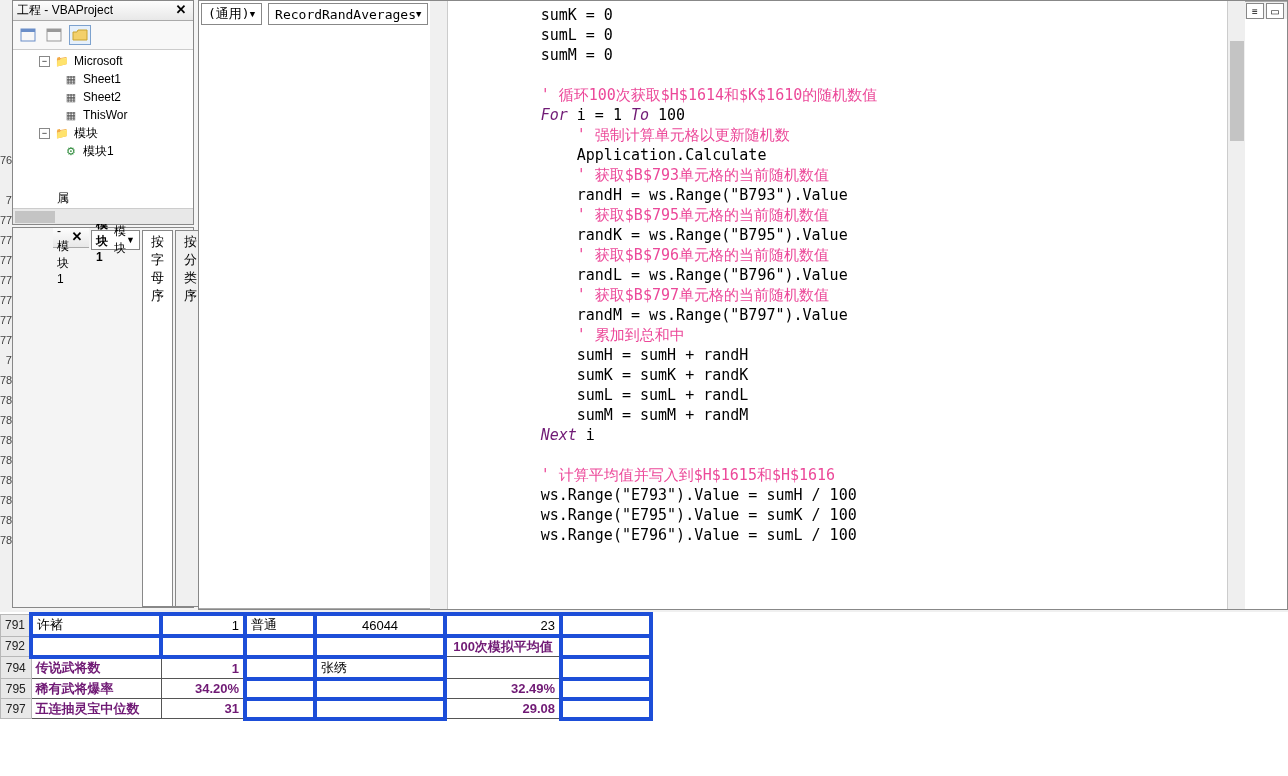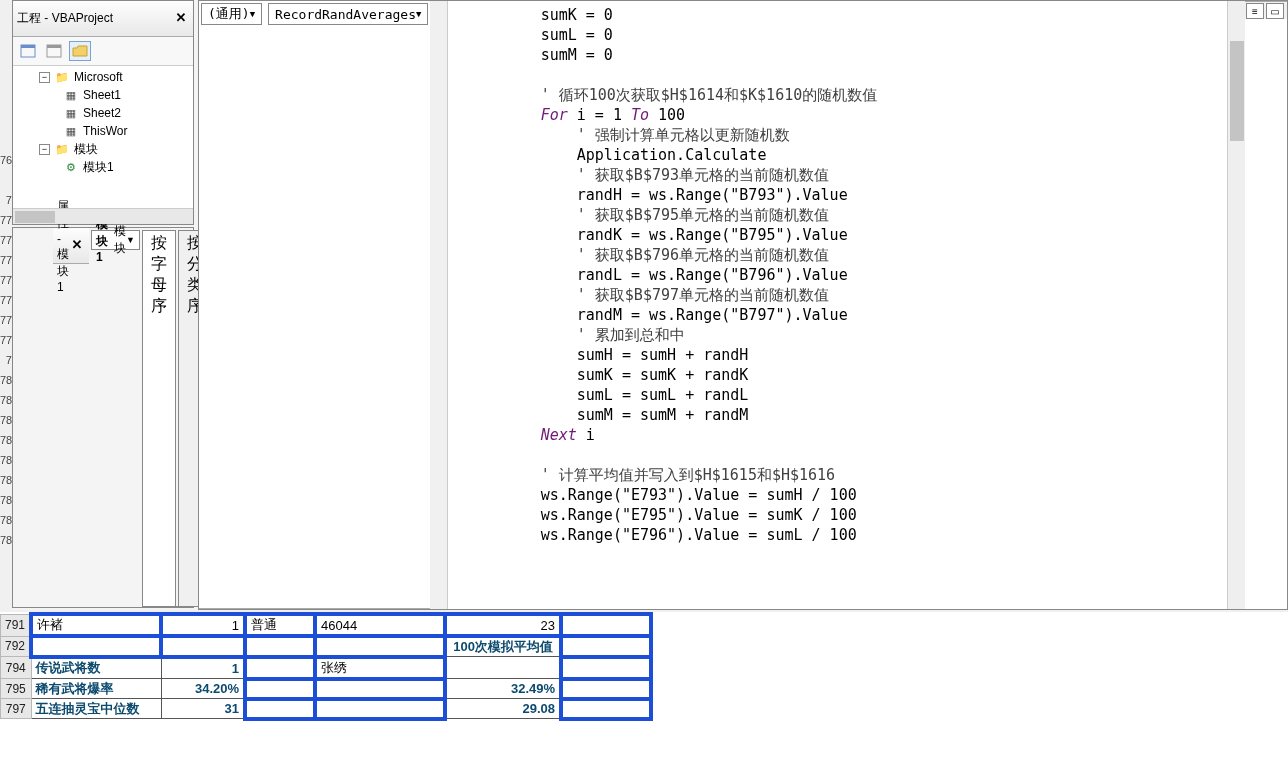--- a/index.html
+++ b/index.html
@@ -55,21 +55,21 @@
   background: #f4f4f4;
   margin-bottom: 2px;
 }
 .panel-header {
   display: flex;
   align-items: center;
   background: linear-gradient(#fdfdfd, #e8e8e8);
   border-bottom: 1px solid #aaa;
   padding: 2px 4px;
   font-size: 12px;
-  height: 36px;
+  height: 20px;
 }
 .panel-header .title { flex: 1; }
 .close-btn {
   width: 16px; height: 14px;
   font-weight: bold;
   text-align: center;
   cursor: pointer;
   font-size: 13px;
   line-height: 12px;
 }
@@ -148,21 +148,21 @@
   height: 20px;
   padding: 0 4px;
   font-size: 12px;
 }
 .props-dropdown .bold { font-weight: bold; margin-right: 6px; }
 .props-dropdown .arrow { margin-left: auto; font-size: 9px; }
 .props-tabs {
   display: flex;
   border-bottom: 1px solid #888;
   margin-top: 2px;
-  font-size: 16px;
+  font-size: 13px;
 }
 .props-tab {
   padding: 2px 8px;
   border: 1px solid #888;
   border-bottom: none;
   background: #f0f0f0;
   margin-right: 2px;
 }
 .props-tab.active { background: #fff; }
 .props-grid {
@@ -216,21 +216,21 @@
   background: #fff;
   font-family: Consolas, "NSimSun", monospace;
   font-size: 15px;
   line-height: 20px;
   white-space: pre;
   overflow: hidden;
   padding-left: 20px;
   padding-top: 4px;
 }
 .code-editor .kw { color: #701a75; font-style: italic; }
-.code-editor .cm { color: #404040; }
+.code-editor .cm { color: #ec4899; }
 .code-vscroll {
   width: 18px;
   background: #efefef;
   border-left: 1px solid #ccc;
   position: relative;
 }
 .code-vscroll .thumb {
   position: absolute;
   left: 2px; top: 40px;
   width: 14px; height: 100px;
@@ -281,21 +281,21 @@
   color: #222;
   font-size: 12px;
   border: 1px solid #b8b8b8;
 }
 .col-a { width: 130px; }
 .col-b { width: 84px; text-align: right; }
 .col-c { width: 70px; }
 .col-d { width: 130px; }
 .col-e { width: 116px; text-align: right; }
 .col-f { width: 90px; }
-.red { color: #0c4a6e; }
+.red { color: #701a75; }
 .bold { font-weight: bold; }
 .center { text-align: center; }
 .bbox { border: 1.5px solid #555 !important; }
 </style>
 </head>
 <body>
 
 <div class="bg-rows">
   <div>769</div>
     <div></div>
@@ -458,21 +458,21 @@
 </div>
 
 <div class="sheet-area">
   <table class="sheet-table">
     <tbody>
     <tr>
       <td class="rowhead">791</td>
       <td class="col-a">许褚</td>
       <td class="col-b">1</td>
       <td class="col-c">普通</td>
-      <td class="col-d" style="text-align:left">46044</td>
+      <td class="col-d" style="text-align:center">46044</td>
       <td class="col-e">23</td>
       <td class="col-f"></td>
     </tr>
     <tr>
       <td class="rowhead">792</td>
       <td class="col-a"></td>
       <td class="col-b"></td>
       <td class="col-c"></td>
       <td class="col-d"></td>
       <td class="col-e red bold center bbox">100次模拟平均值</td>

